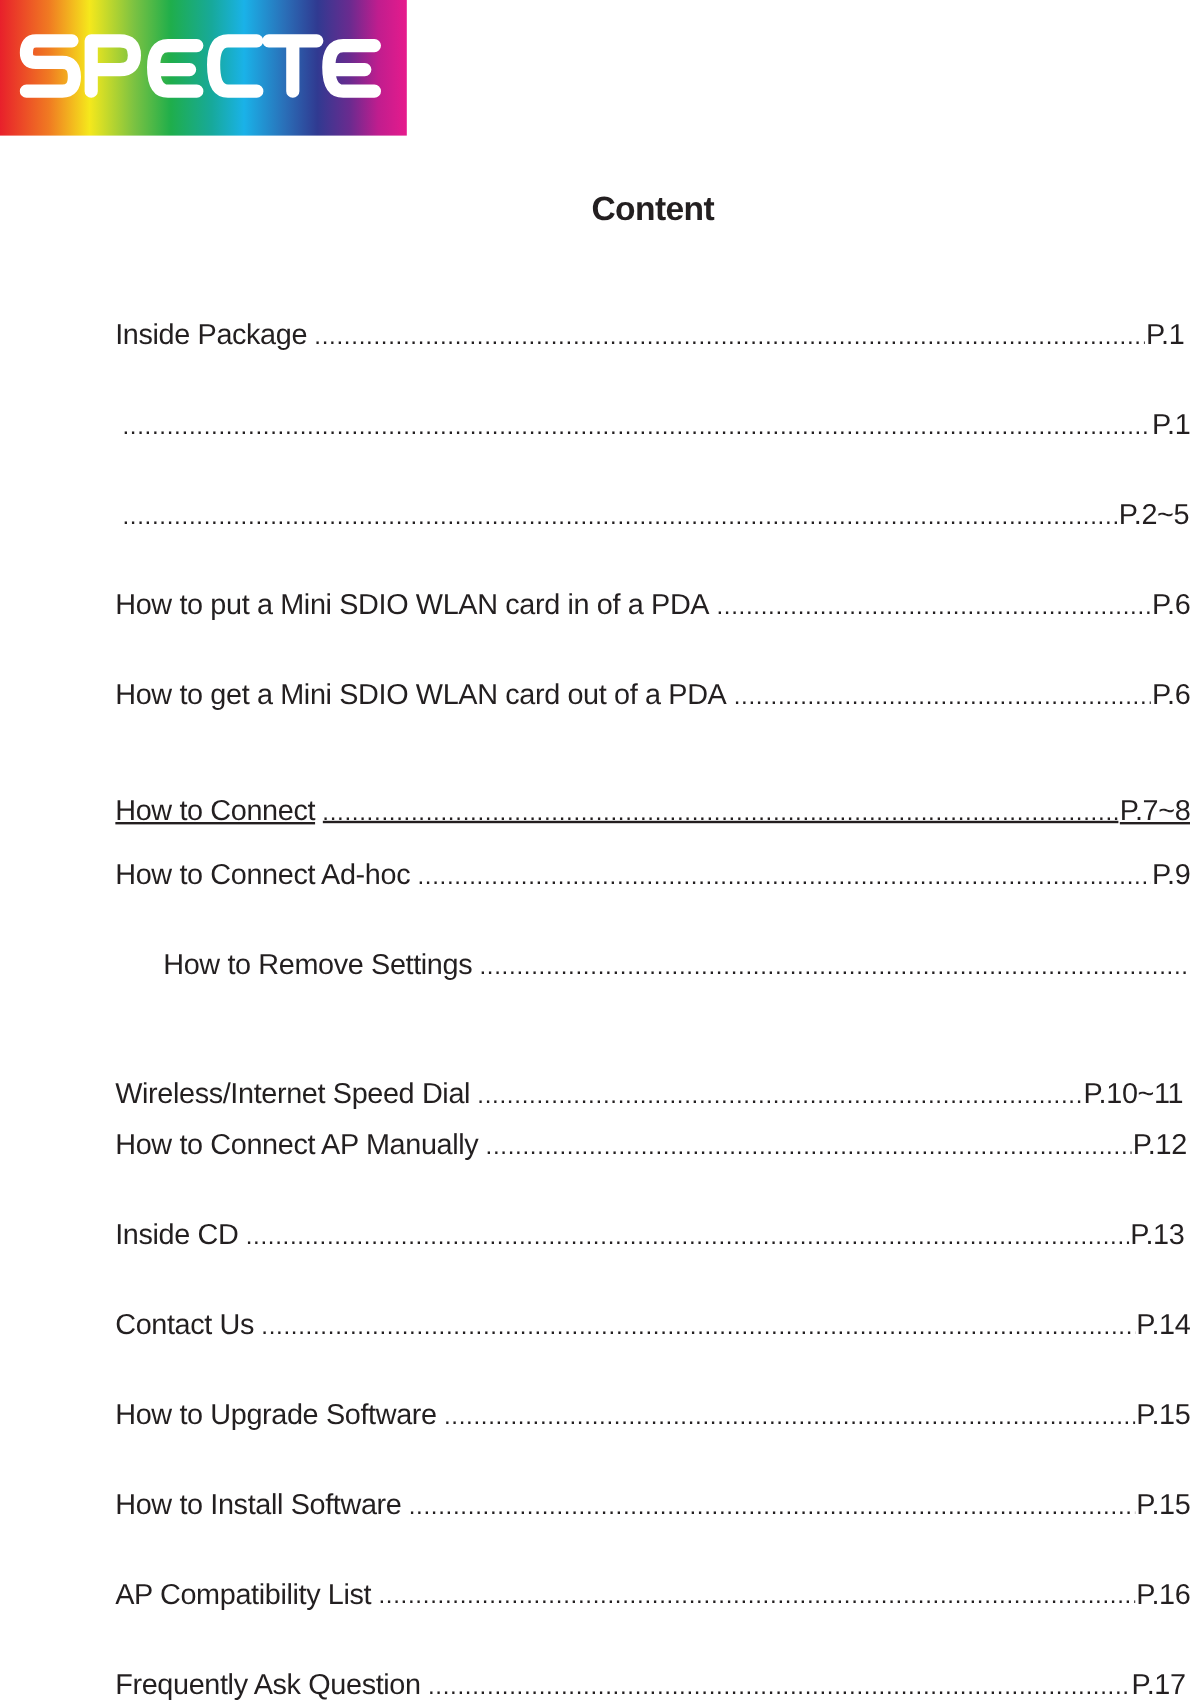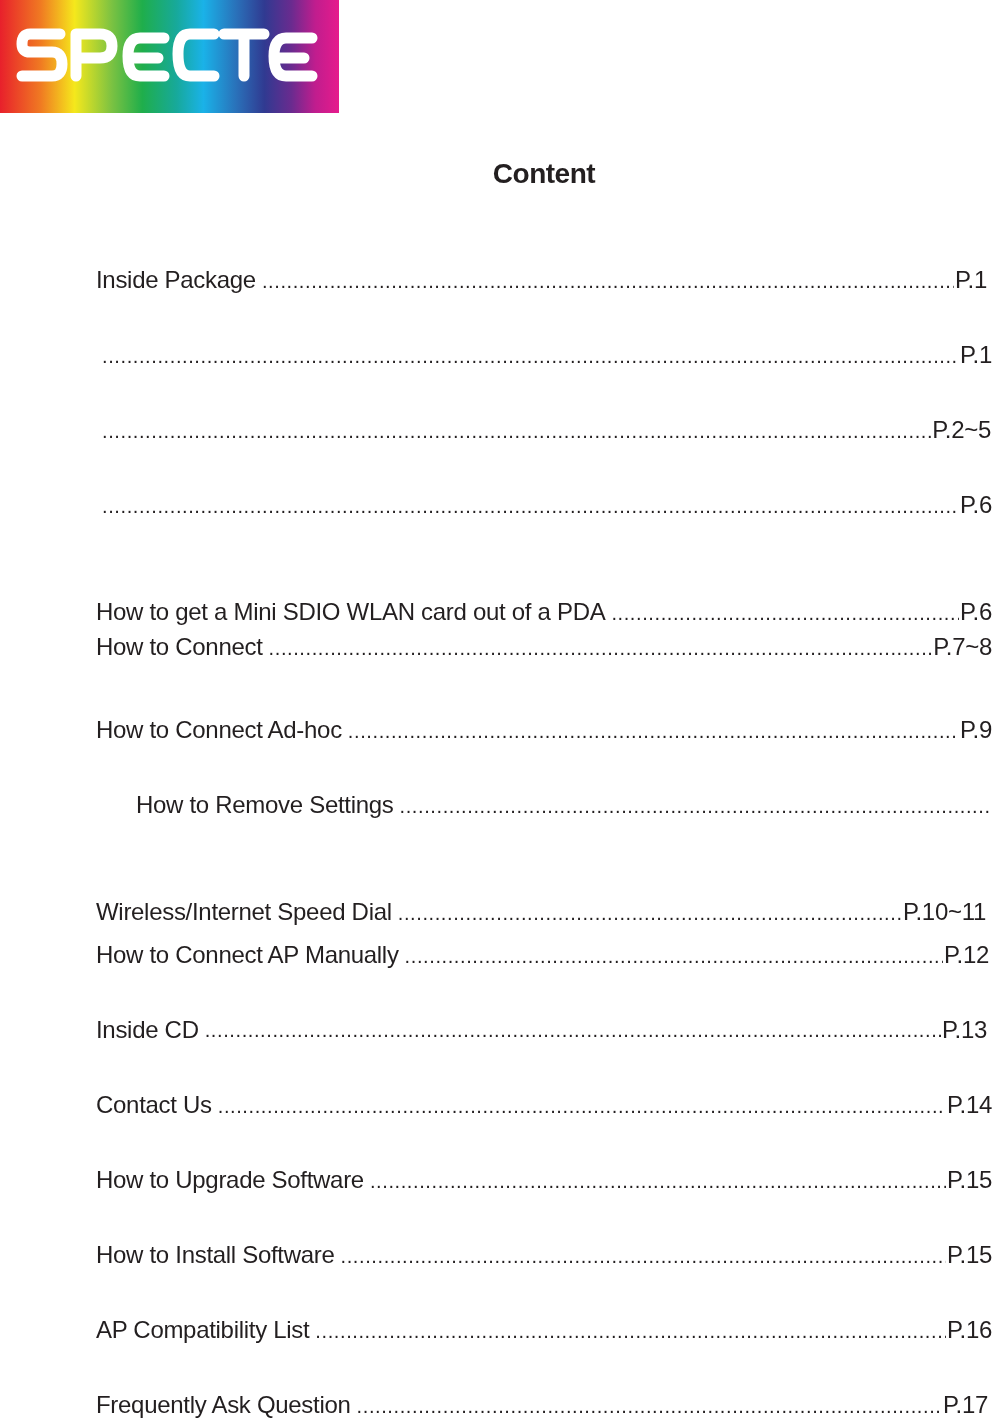--- a/index.html
+++ b/index.html
@@ -126,29 +126,30 @@
   </li>
   <li class="toc-entry" style="top:75px;width:896px;">
     <span class="toc-leader"></span>
     <span class="toc-page">P.1</span>
   </li>
   <li class="toc-entry" style="top:150px;width:895px;">
     <span class="toc-leader"></span>
     <span class="toc-page">P.2~5</span>
   </li>
   <li class="toc-entry" style="top:225px;width:896px;">
+    <span class="toc-label">How to put a Mini SDIO WLAN card in of a PDA</span>
     <span class="toc-leader"></span>
     <span class="toc-page">P.6</span>
   </li>
-  <li class="toc-entry" style="top:300px;width:896px;margin-top:32px;">
+  <li class="toc-entry" style="top:300px;width:896px;">
     <span class="toc-label">How to get a Mini SDIO WLAN card out of a PDA</span>
     <span class="toc-leader"></span>
     <span class="toc-page">P.6</span>
   </li>
-  <li class="toc-entry" style="top:367px;width:896px;">
+  <li class="toc-entry" style="top:396px;width:896px;text-decoration:underline;">
     <span class="toc-label">How to Connect</span>
     <span class="toc-leader"></span>
     <span class="toc-page">P.7~8</span>
   </li>
   <li class="toc-entry" style="top:450px;width:896px;">
     <span class="toc-label">How to Connect Ad-hoc</span>
     <span class="toc-leader"></span>
     <span class="toc-page">P.9</span>
   </li>
   <li class="toc-entry" style="top:525px;width:896px;margin-left:40px;">
@@ -159,41 +160,41 @@
   <li class="toc-entry" style="top:632px;width:890px;">
     <span class="toc-label">Wireless/Internet Speed Dial</span>
     <span class="toc-leader"></span>
     <span class="toc-page">P.10~11</span>
   </li>
   <li class="toc-entry" style="top:675px;width:893px;">
     <span class="toc-label">How to Connect AP Manually</span>
     <span class="toc-leader"></span>
     <span class="toc-page">P.12</span>
   </li>
-  <li class="toc-entry" style="top:750px;width:891px;align-items:center;">
+  <li class="toc-entry" style="top:750px;width:891px;">
     <span class="toc-label">Inside CD</span>
     <span class="toc-leader"></span>
     <span class="toc-page">P.13</span>
   </li>
   <li class="toc-entry" style="top:825px;width:896px;">
     <span class="toc-label">Contact Us</span>
     <span class="toc-leader"></span>
     <span class="toc-page">P.14</span>
   </li>
   <li class="toc-entry" style="top:900px;width:896px;">
     <span class="toc-label">How to Upgrade Software</span>
     <span class="toc-leader"></span>
     <span class="toc-page">P.15</span>
   </li>
   <li class="toc-entry" style="top:975px;width:896px;">
     <span class="toc-label">How to Install Software</span>
     <span class="toc-leader"></span>
     <span class="toc-page">P.15</span>
   </li>
-  <li class="toc-entry" style="top:1050px;width:896px;">
+  <li class="toc-entry" style="top:1050px;width:896px;align-items:center;">
     <span class="toc-label">AP Compatibility List</span>
     <span class="toc-leader"></span>
     <span class="toc-page">P.16</span>
   </li>
   <li class="toc-entry" style="top:1125px;width:892px;">
     <span class="toc-label">Frequently Ask Question</span>
     <span class="toc-leader"></span>
     <span class="toc-page">P.17</span>
   </li>
 </ul>

